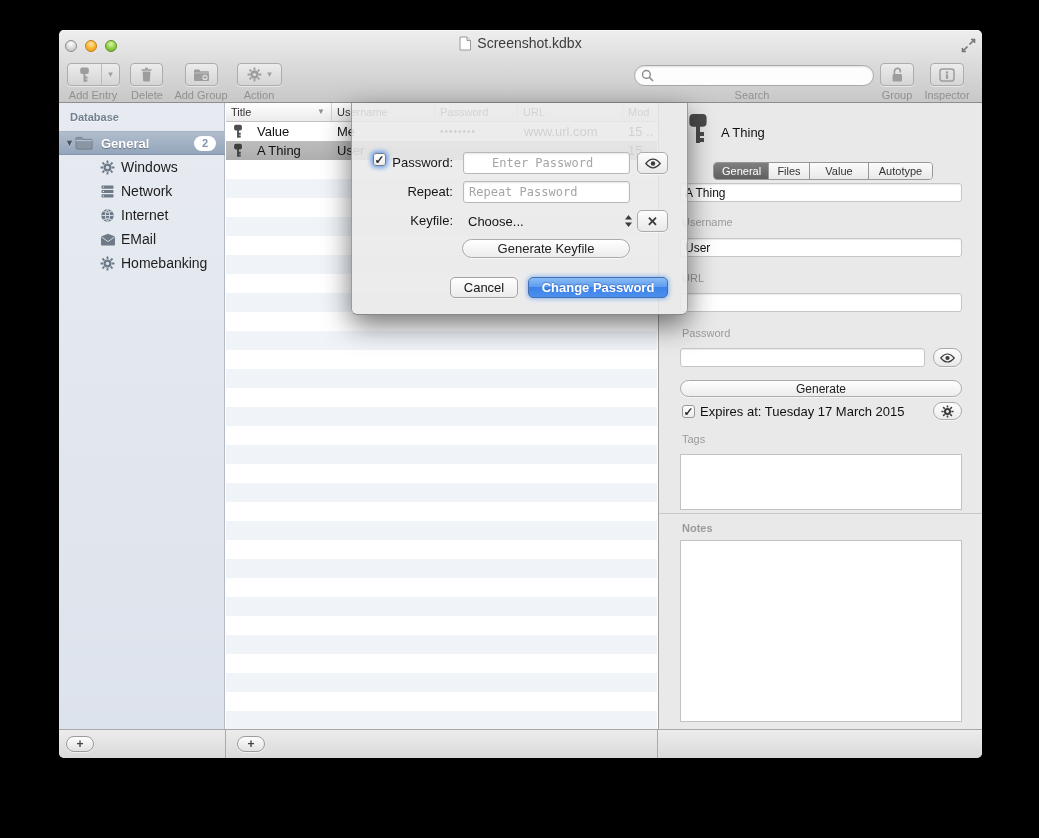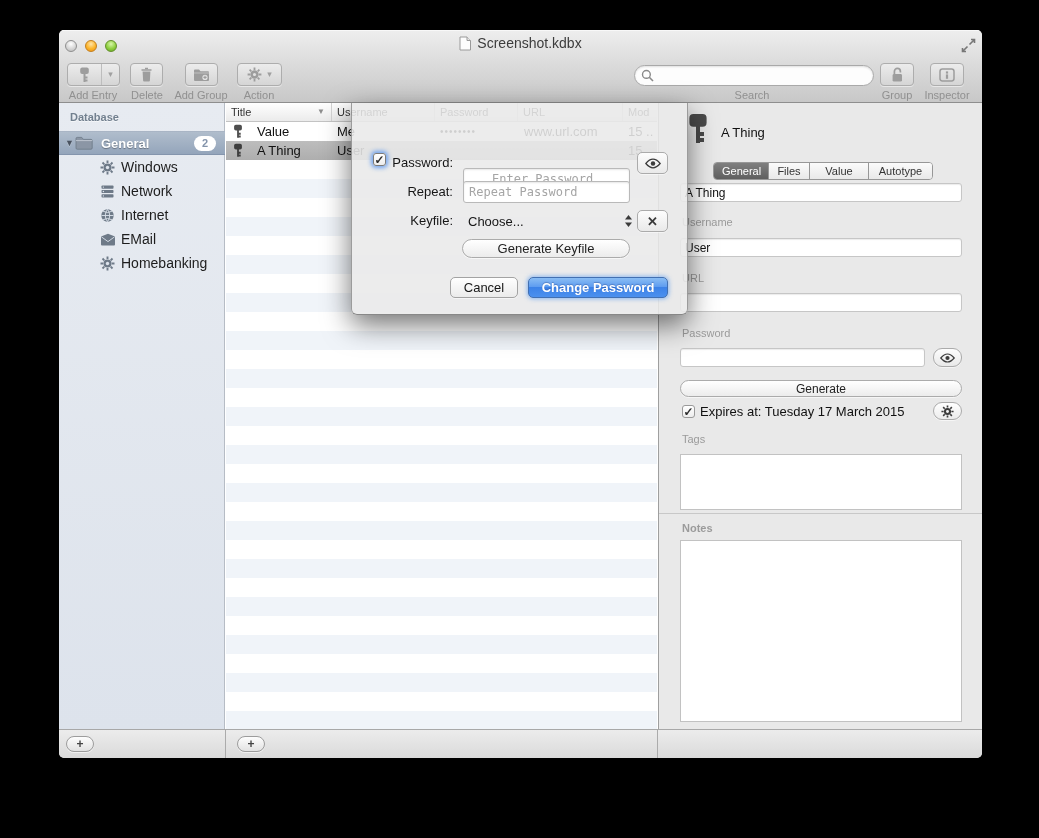--- a/index.html
+++ b/index.html
@@ -388,21 +388,21 @@
       <div class="plusbtn" style="left:7px;"><span>+</span></div>
       <div class="plusbtn" style="left:178px;"><span>+</span></div>
     </div>
     <div class="sheet">
       <div style="position:absolute; left:21px; top:50px; box-shadow:0 0 4px 2px rgba(90,150,240,0.85); border-radius:3px;">
         <span class="checkbox" style="border-color:#7c7c7c;">
             <span>✓</span>
           </span>
       </div>
       <span class="sheet-label" style="left:37px; top:52px; width:64px;">Password:</span>
-      <div class="sfield" style="top:65px;padding-left:28px;">Enter Password</div>
+      <div class="sfield" style="top:49px;padding-left:28px;">Enter Password</div>
       <div class="sqbtn" style="top:49px;">
         <svg width="16" height="11" viewBox="0 0 15 10">
             <path d="M0.8 5 Q7.5 -3 14.2 5 Q7.5 13 0.8 5 Z" fill="none" stroke="#3c3c3c" stroke-width="1.2"></path>
             <circle cx="7.5" cy="5" r="2.1" fill="#3c3c3c"></circle>
           </svg>
       </div>
       <span class="sheet-label" style="left:37px; top:81px; width:64px;">Repeat:</span>
       <div class="sfield" style="top:78px;">Repeat Password</div>
       <span class="sheet-label" style="left:37px; top:110px; width:64px;">Keyfile:</span>
       <div style="position:absolute; left:111px; top:108px; width:170px; height:20px; display:flex; align-items:center;">

